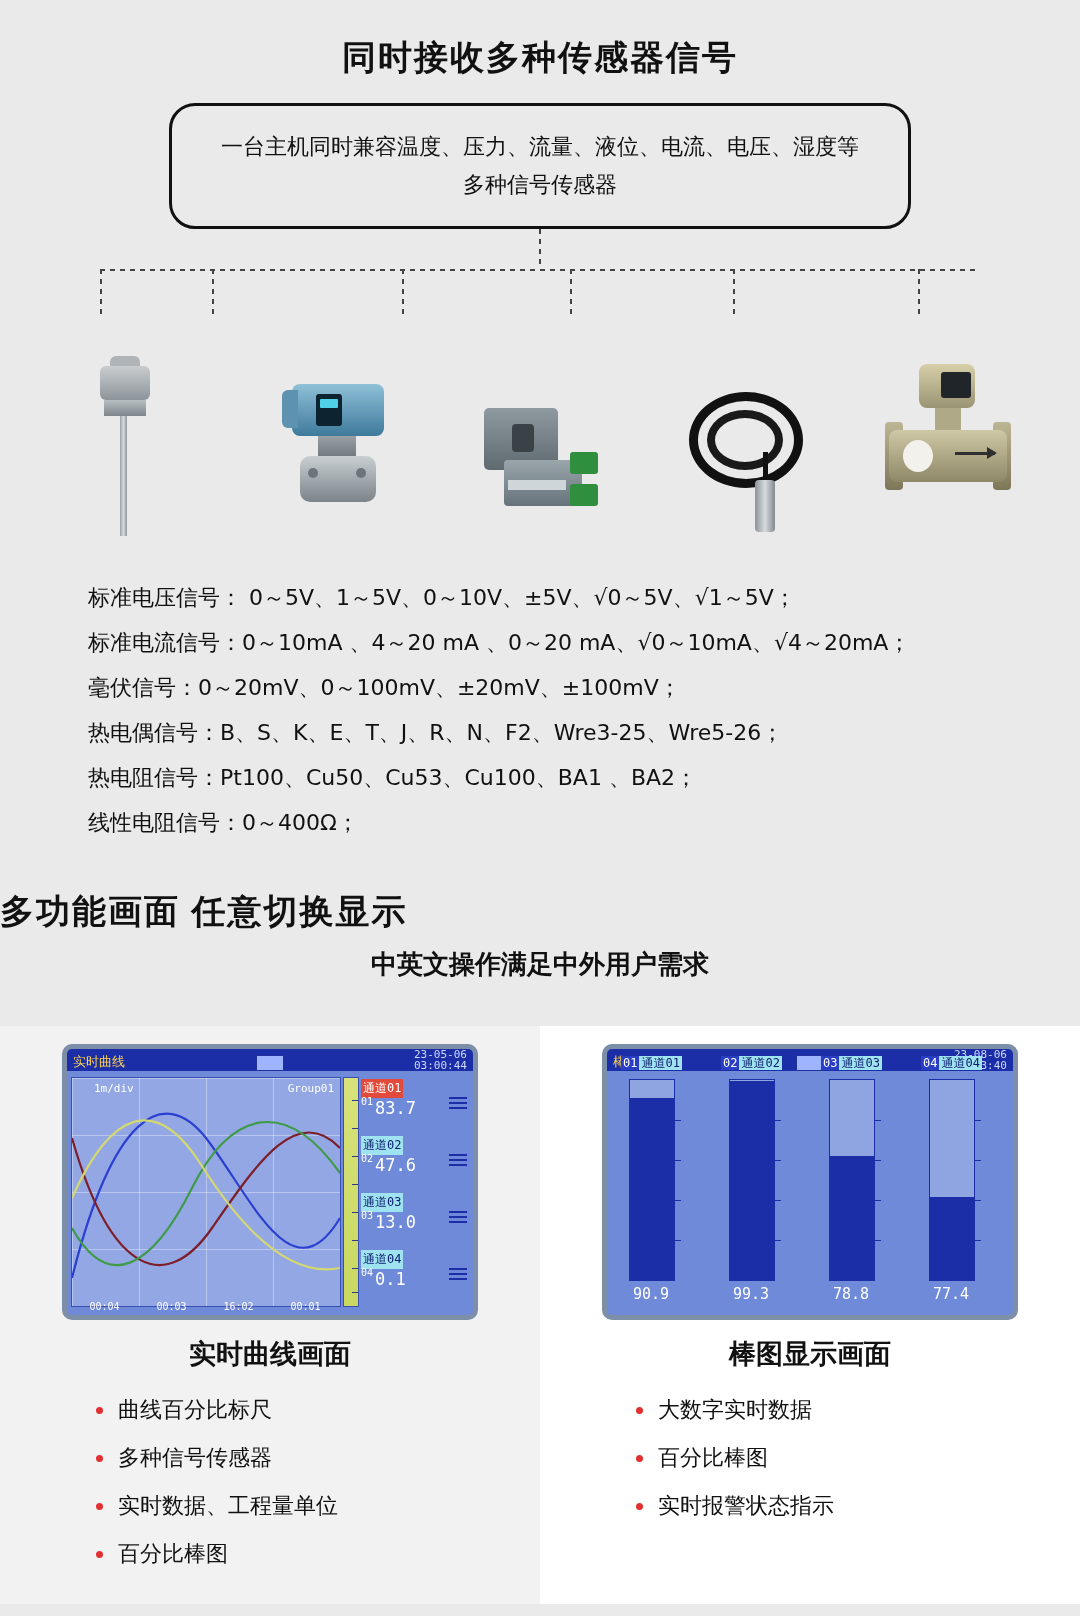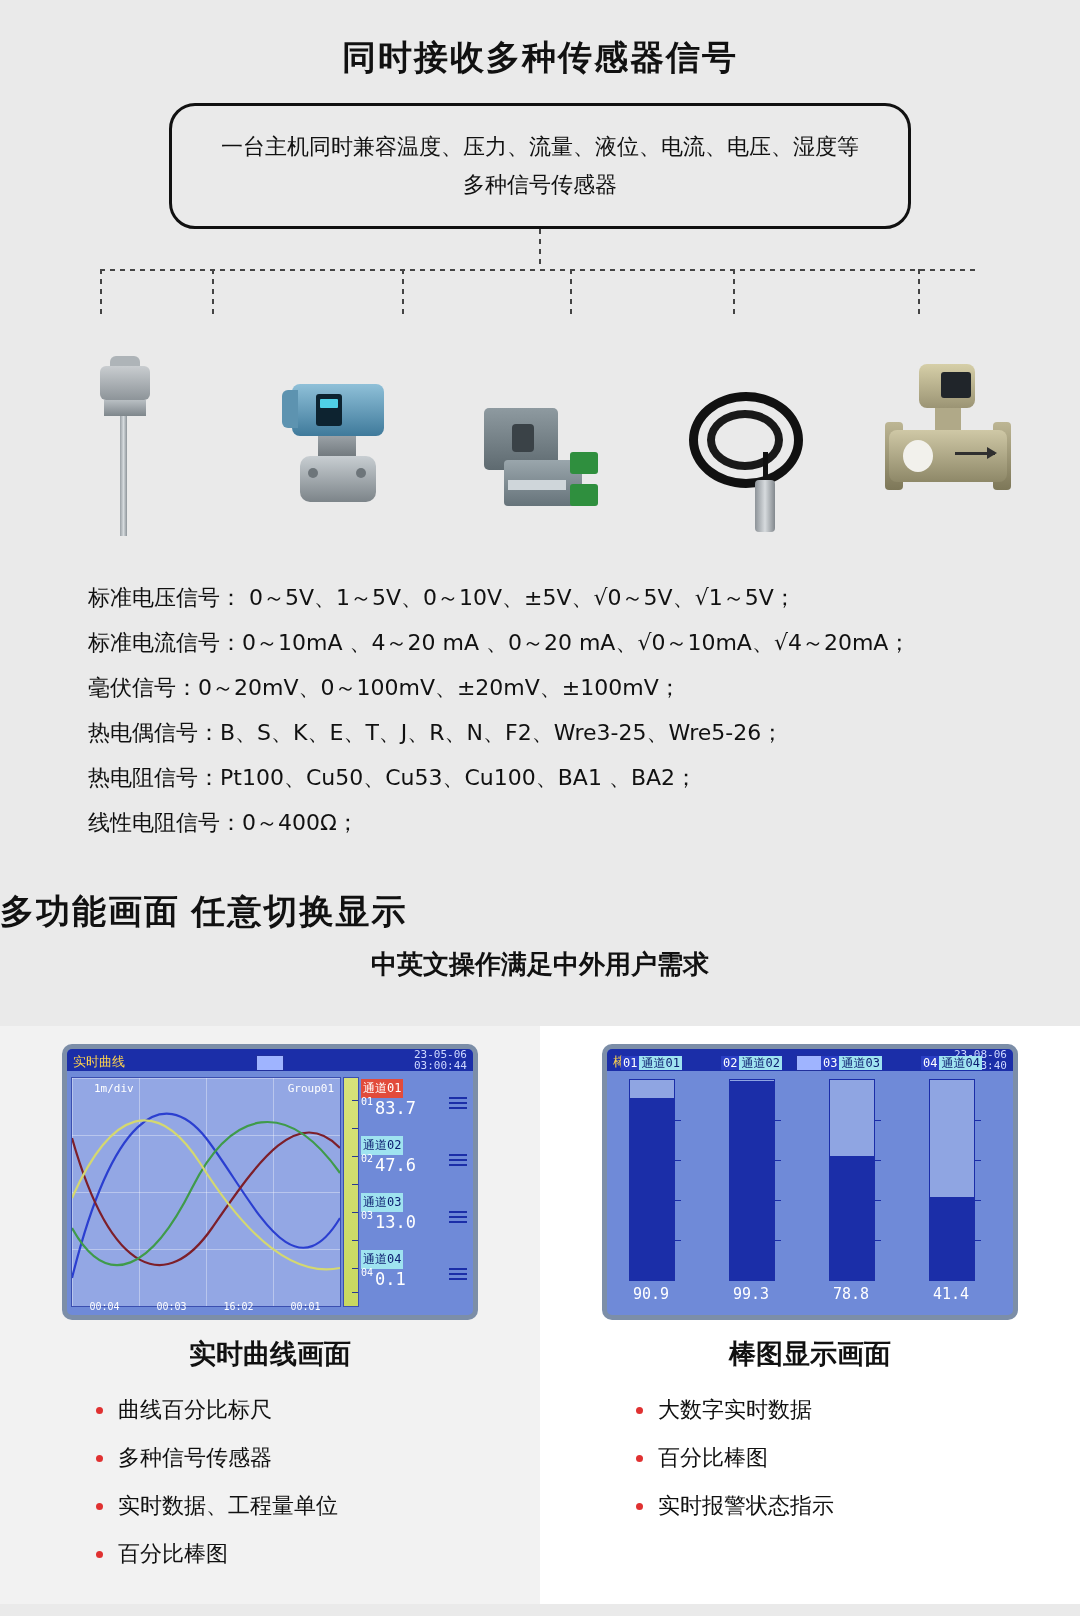--- a/index.html
+++ b/index.html
@@ -433,21 +433,21 @@
             <div class="bar-tag">
               <b>04</b><span>通道04</span>
             </div>
             <div class="bar-outline">
               <div class="bar-fill" style="height:41.4%"></div>
               <div class="bar-tick" style="top:40px"></div>
                 <div class="bar-tick" style="top:80px"></div>
               <div class="bar-tick" style="top:120px"></div>
                 <div class="bar-tick" style="top:160px"></div>
             </div>
-            <div class="bar-val">41.4</div>
+            <div class="bar-val">77.4</div>
           </div>
 
         </div>
       </div>
 
       <div class="cap">棒图显示画面</div>
       <ul class="feat">
         <li>大数字实时数据</li>
         <li>百分比棒图</li>
         <li>实时报警状态指示</li>

